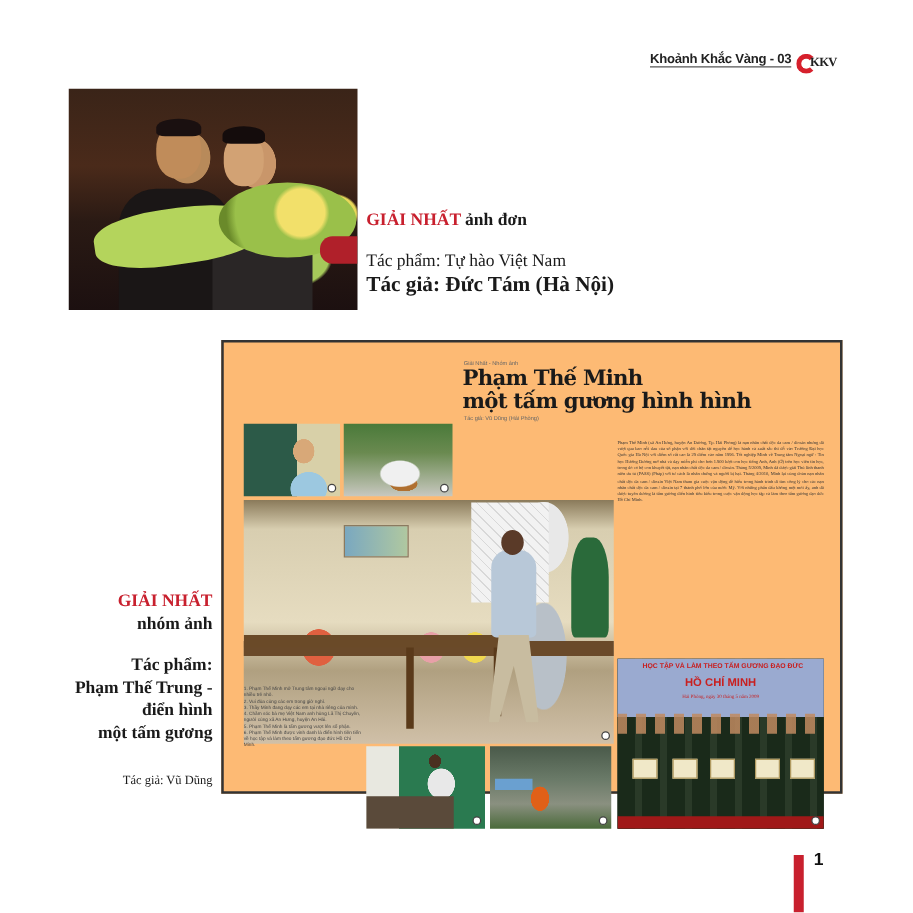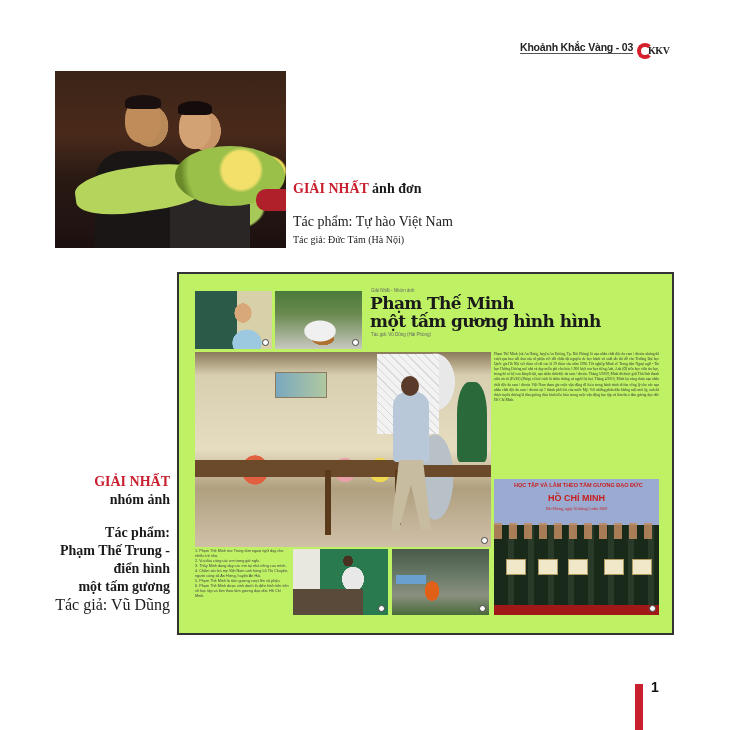--- a/index.html
+++ b/index.html
@@ -27,38 +27,38 @@
   .photo1 .suit2 { position: absolute; left: 115px; top: 88px; width: 80px; height: 92px; background: #2a2626; border-radius: 26px 26px 0 0; }
   .photo1 .head1 { position: absolute; left: 70px; top: 28px; width: 36px; height: 44px; border-radius: 45%; background: #c08c5a; }
   .photo1 .hair1 { position: absolute; left: 70px; top: 24px; width: 36px; height: 14px; border-radius: 50% 50% 20% 20%; background: #1a1010; }
   .photo1 .head2 { position: absolute; left: 124px; top: 36px; width: 32px; height: 42px; border-radius: 45%; background: #d2a274; }
   .photo1 .hair2 { position: absolute; left: 123px; top: 30px; width: 34px; height: 14px; border-radius: 50% 50% 20% 20%; background: #140c0c; }
   .photo1 .bouquet1 { position: absolute; left: 20px; top: 95px; width: 140px; height: 45px; border-radius: 40% 50% 45% 40%; background: #b4d45c; transform: rotate(-8deg); }
   .photo1 .bouquet2 { position: absolute; left: 120px; top: 75px; width: 110px; height: 60px; border-radius: 50%; background: radial-gradient(circle at 60% 40%, #f2e06a 0 25%, #9ac04a 30% 70%, #6a8a2a 80%); }
   .photo1 .red { position: absolute; right: 0; top: 118px; width: 30px; height: 22px; background: #b0202a; border-radius: 10px 0 0 10px; }
 
   
-  .award1 { position: absolute; left: 293px; top: 180px; width: 240px; }
+  .award1 { position: absolute; left: 293px; top: 168px; width: 240px; }
   .award-title { font-size: 14px; font-weight: bold; line-height: 18px; }
   .award-title .red { color: #c8202e; }
   .award-title .dark { color: #1a1a1a; }
   .award1 .work { margin-top: 15px; font-size: 14px; font-weight: normal; line-height: 18px; }
-  .award1 .author { font-size: 10px; line-height: 18px; }
+  .award1 .author { font-size: 17px; line-height: 18px; font-weight: bold; }
 
   
   .award2 { position: absolute; left: 40px; top: 473px; width: 130px; text-align: right; }
   .award2 .red { color: #c8202e; font-weight: bold; font-size: 14px; line-height: 18px; }
   .award2 .cat { font-weight: bold; font-size: 14px; line-height: 18px; }
   .award2 .work-label { margin-top: 15px; font-weight: bold; font-size: 14px; line-height: 18px; }
   .award2 .work-title { font-weight: bold; font-size: 14px; line-height: 18px; }
-  .award2 .author { font-size: 16px; line-height: 18px; }
-
-  
-  .spread { position: absolute; left: 177px; top: 272px; width: 497px; height: 363px; border: 2px solid #333; background: #bef264; }
-  .ph { position: absolute; overflow: hidden; }
+  .award2 .author { font-size: 10px; line-height: 18px; margin-top: 20px; }
+
+  
+  .spread { position: absolute; left: 177px; top: 272px; width: 497px; height: 363px; border: 2px solid #333; background: #fdba74; }
+  .ph { position: absolute; overflow: hidden; margin-top: 48px; }
   .badge { position: absolute; right: 3px; bottom: 3px; width: 7px; height: 7px; border-radius: 50%; background: #fff; border: 1.5px solid #444; }
 
   .p-teacher { left: 16px; top: 17px; width: 77px; height: 58px;
     background: radial-gradient(ellipse 14px 16px at 48px 22px, #d8a878 0 60%, transparent 62%), radial-gradient(ellipse 24px 22px at 52px 52px, #9cc8e0 0 60%, transparent 62%), linear-gradient(90deg, #2c5a48 0 55%, #d8d0a8 55% 100%); }
   .p-guitar { left: 96px; top: 17px; width: 87px; height: 58px;
     background: radial-gradient(ellipse 30px 20px at 45px 40px, #f0f0f0 0 50%, transparent 55%), radial-gradient(ellipse 18px 10px at 48px 48px, #b07030 0 60%, transparent 62%), linear-gradient(180deg, #4a7a3a 0%, #6a8a50 40%, #c8c8c0 100%); }
 
   .head-kicker { position: absolute; left: 192px; top: 14px; font-family: "Liberation Sans", sans-serif; font-size: 4.5px; color: #666; }
   .headline { position: absolute; left: 191px; top: 20px; font-family: "DejaVu Serif", serif; font-weight: bold; font-size: 17px; line-height: 18px; color: #1a1a1a; letter-spacing: -0.6px; }
   .byline { position: absolute; left: 192px; top: 58px; font-family: "Liberation Sans", sans-serif; font-size: 4.5px; color: #666; }

